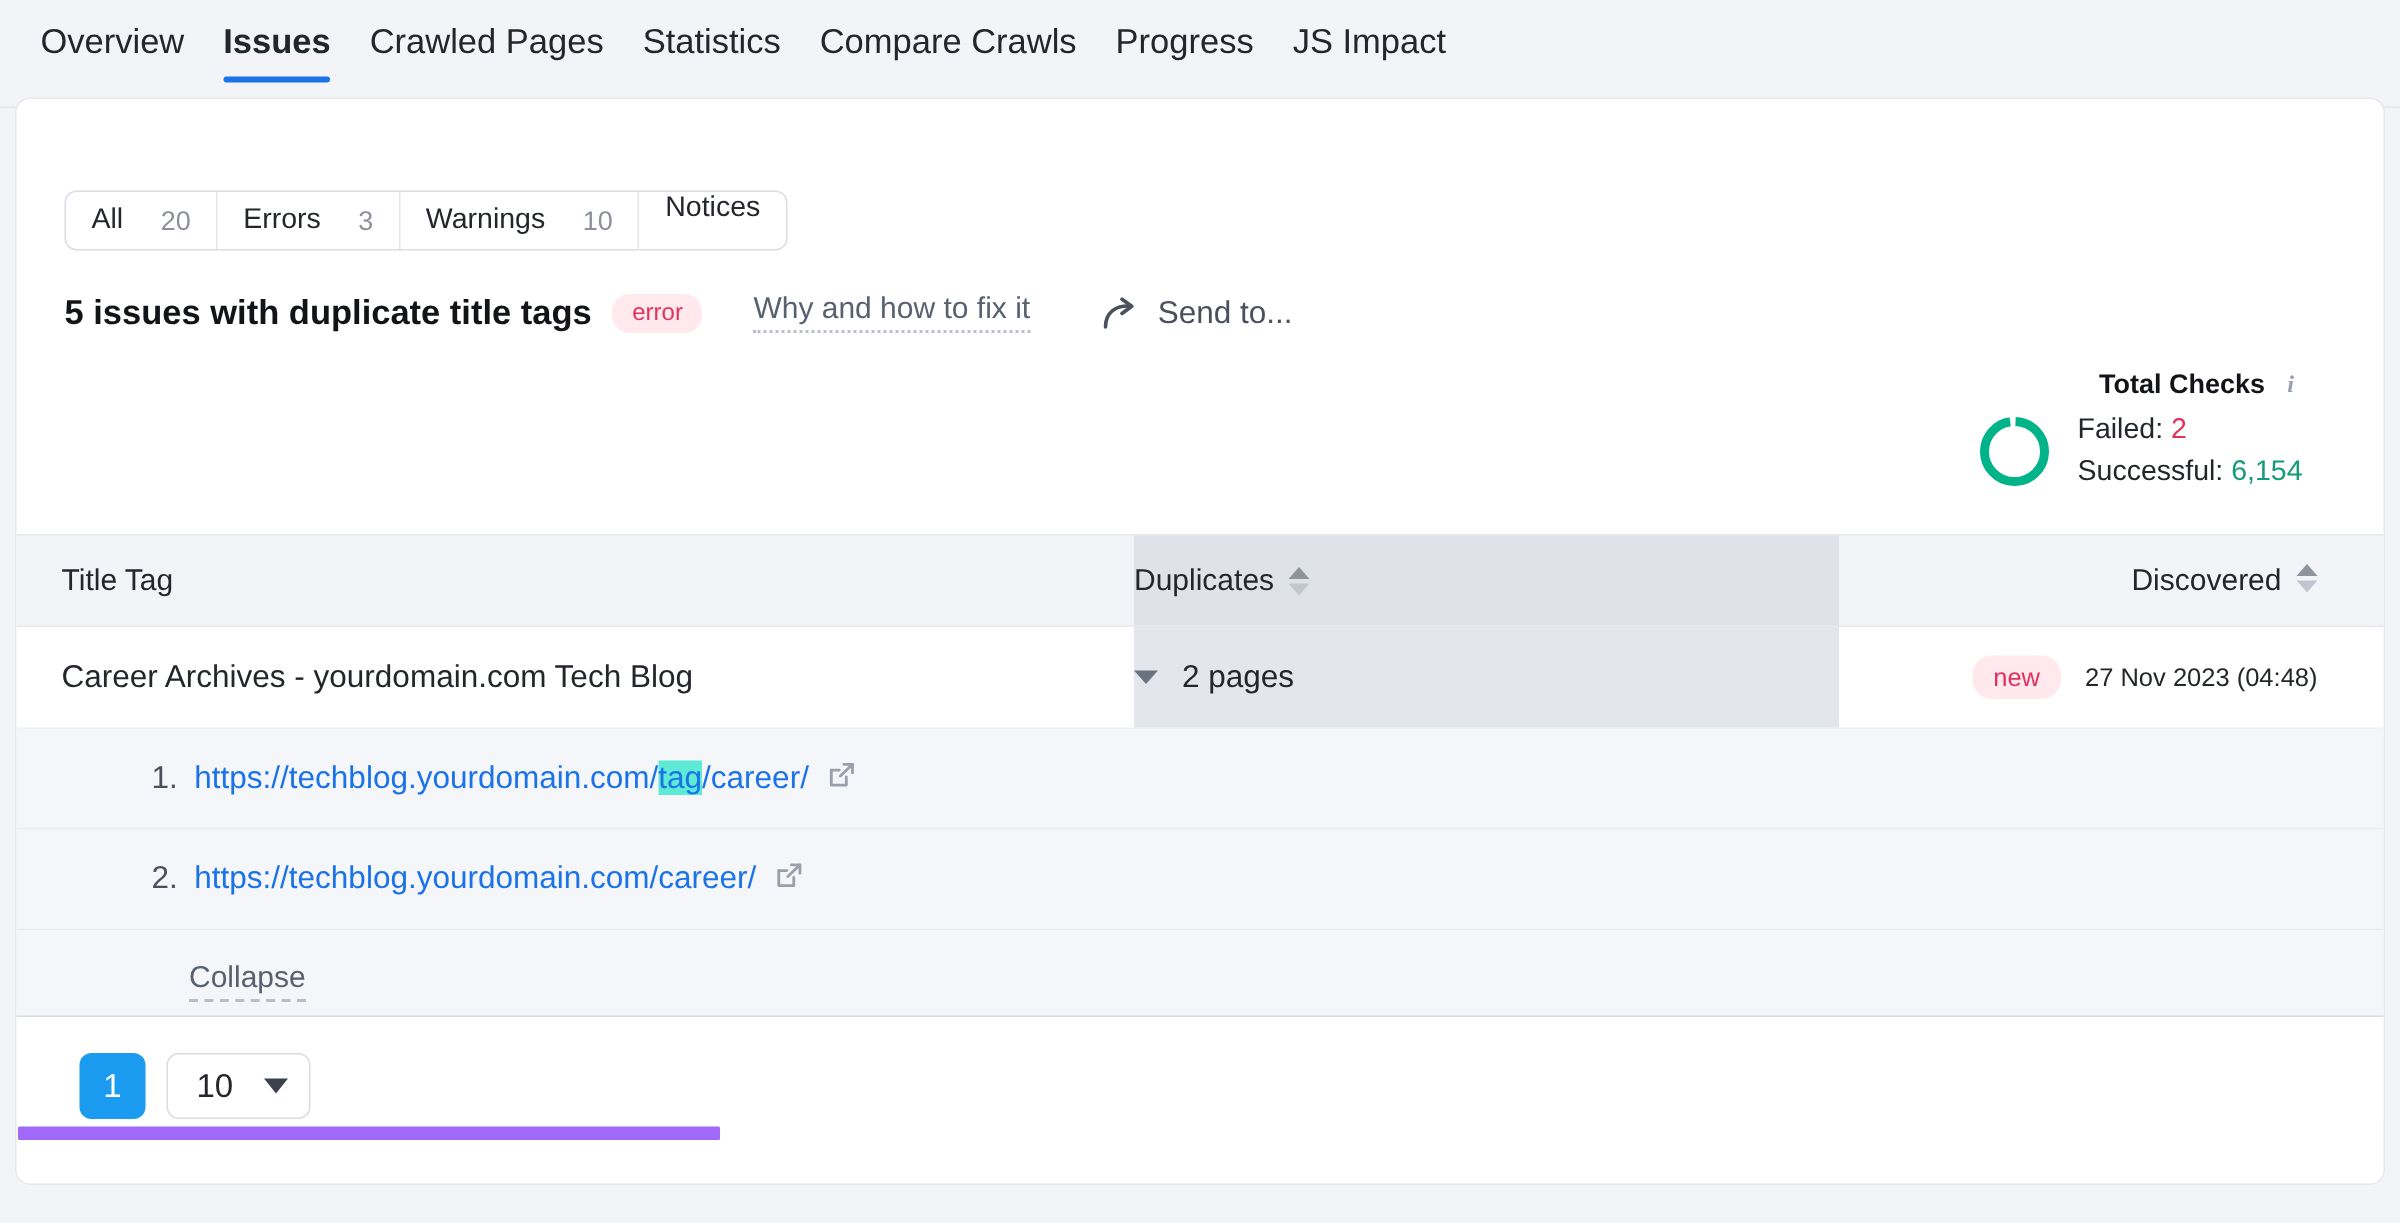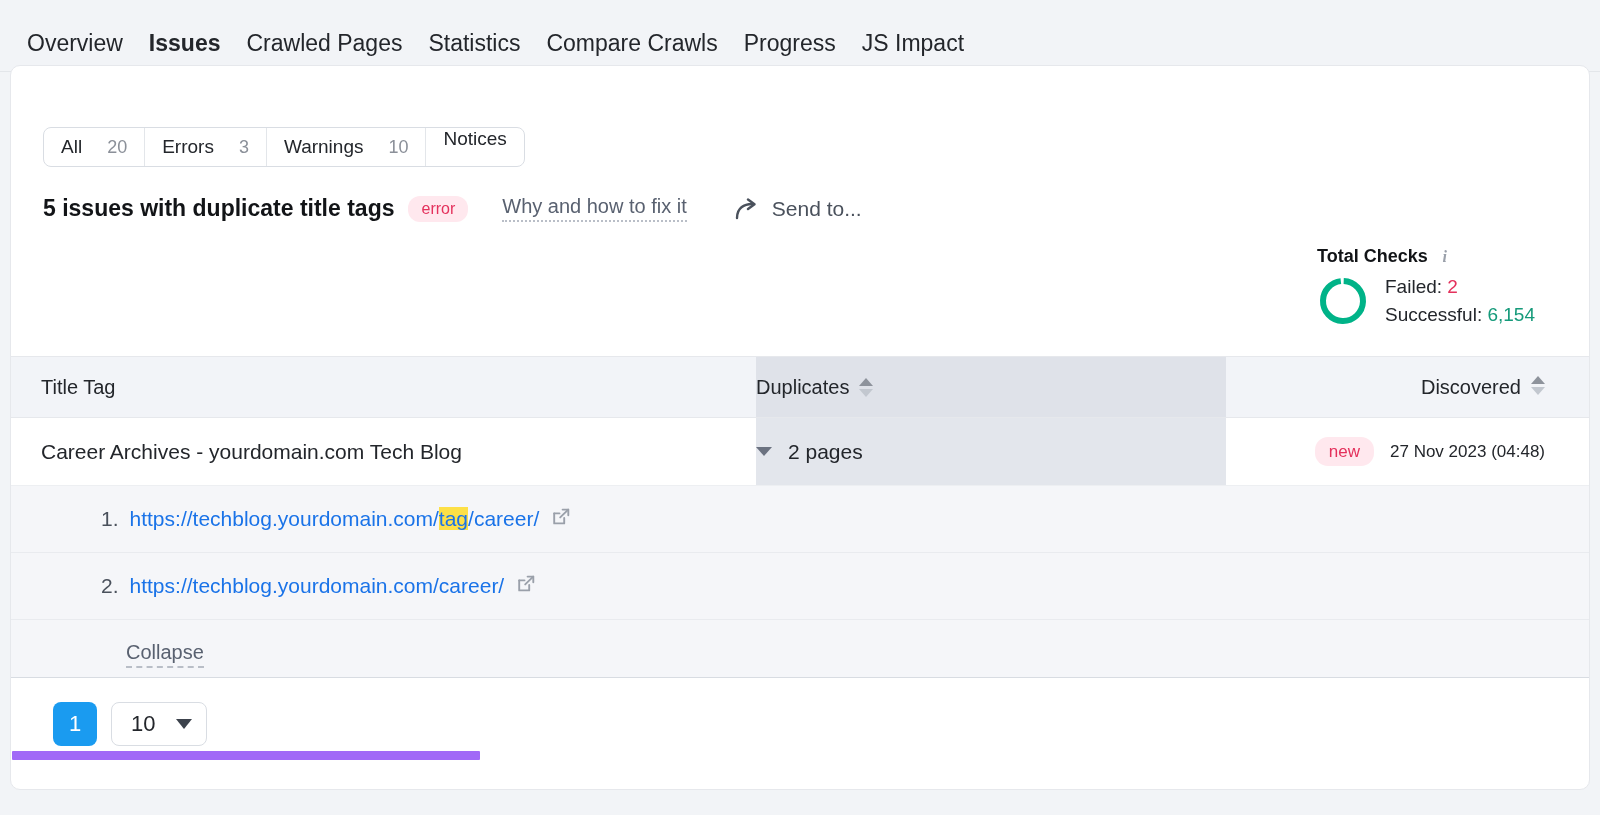--- a/index.html
+++ b/index.html
@@ -9,21 +9,21 @@
     font-family: "Liberation Sans", sans-serif;
     color: #1f2937;
     overflow: hidden;
   }
 
   
   .topnav {
     height: 72px;
     background: #f2f4f7;
     display: flex;
-    align-items: flex-end;
+    align-items: center;
     padding: 0 14px;
     border-bottom: 1px solid #e3e6ea;
     gap: 0;
   }
   .topnav-tab {
     font-size: 23px;
     color: #23262b;
     padding: 0 13px 16px 13px;
     line-height: 1;
     position: relative;
@@ -119,20 +119,21 @@
   
   .total-checks {
     position: absolute;
     right: 54px;
     top: 180px;
     text-align: left;
   }
   .tc-title {
     display: flex;
     align-items: center;
+    justify-content: flex-end;
     gap: 9px;
     font-size: 18px;
     font-weight: bold;
     color: #121417;
     margin-bottom: 6px;
   }
   .tc-info {
     width: 16px; height: 16px;
     font-family: "Liberation Serif", serif;
     font-style: italic;
@@ -209,21 +210,21 @@
   .subrow {
     display: flex;
     align-items: center;
     height: 67px;
     background: #f5f6f9;
     border-bottom: 1px solid #e9ebef;
     padding-left: 90px;
   }
   .sub-idx { font-size: 21px; color: #4a515c; margin-right: 11px; }
   .sub-url { font-size: 21px; color: #1a73e8; cursor: pointer; }
-  .sub-url .mark { background: #fde047; color: #1a73e8; }
+  .sub-url .mark { background: #5eead4; color: #1a73e8; }
   .ext-icon { margin-left: 12px; cursor: pointer; }
   .collapse-row {
     display: flex;
     align-items: center;
     height: 58px;
     background: #f5f6f9;
     border-bottom: 1px solid #d8dce2;
     padding-left: 115px;
   }
   .collapse-link {

